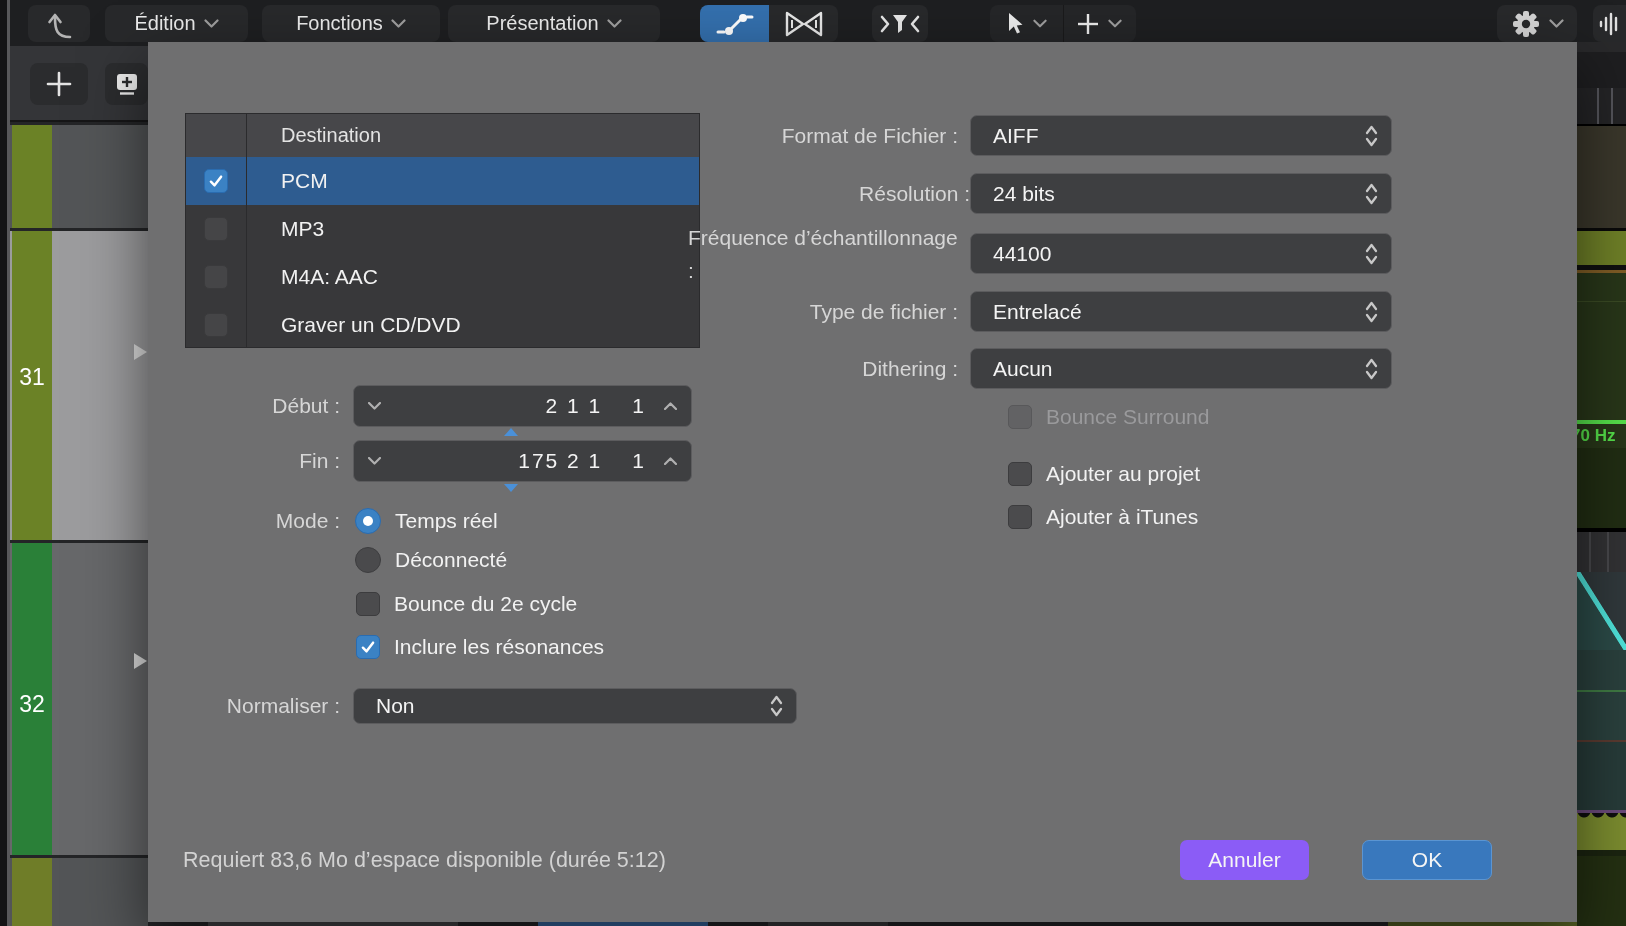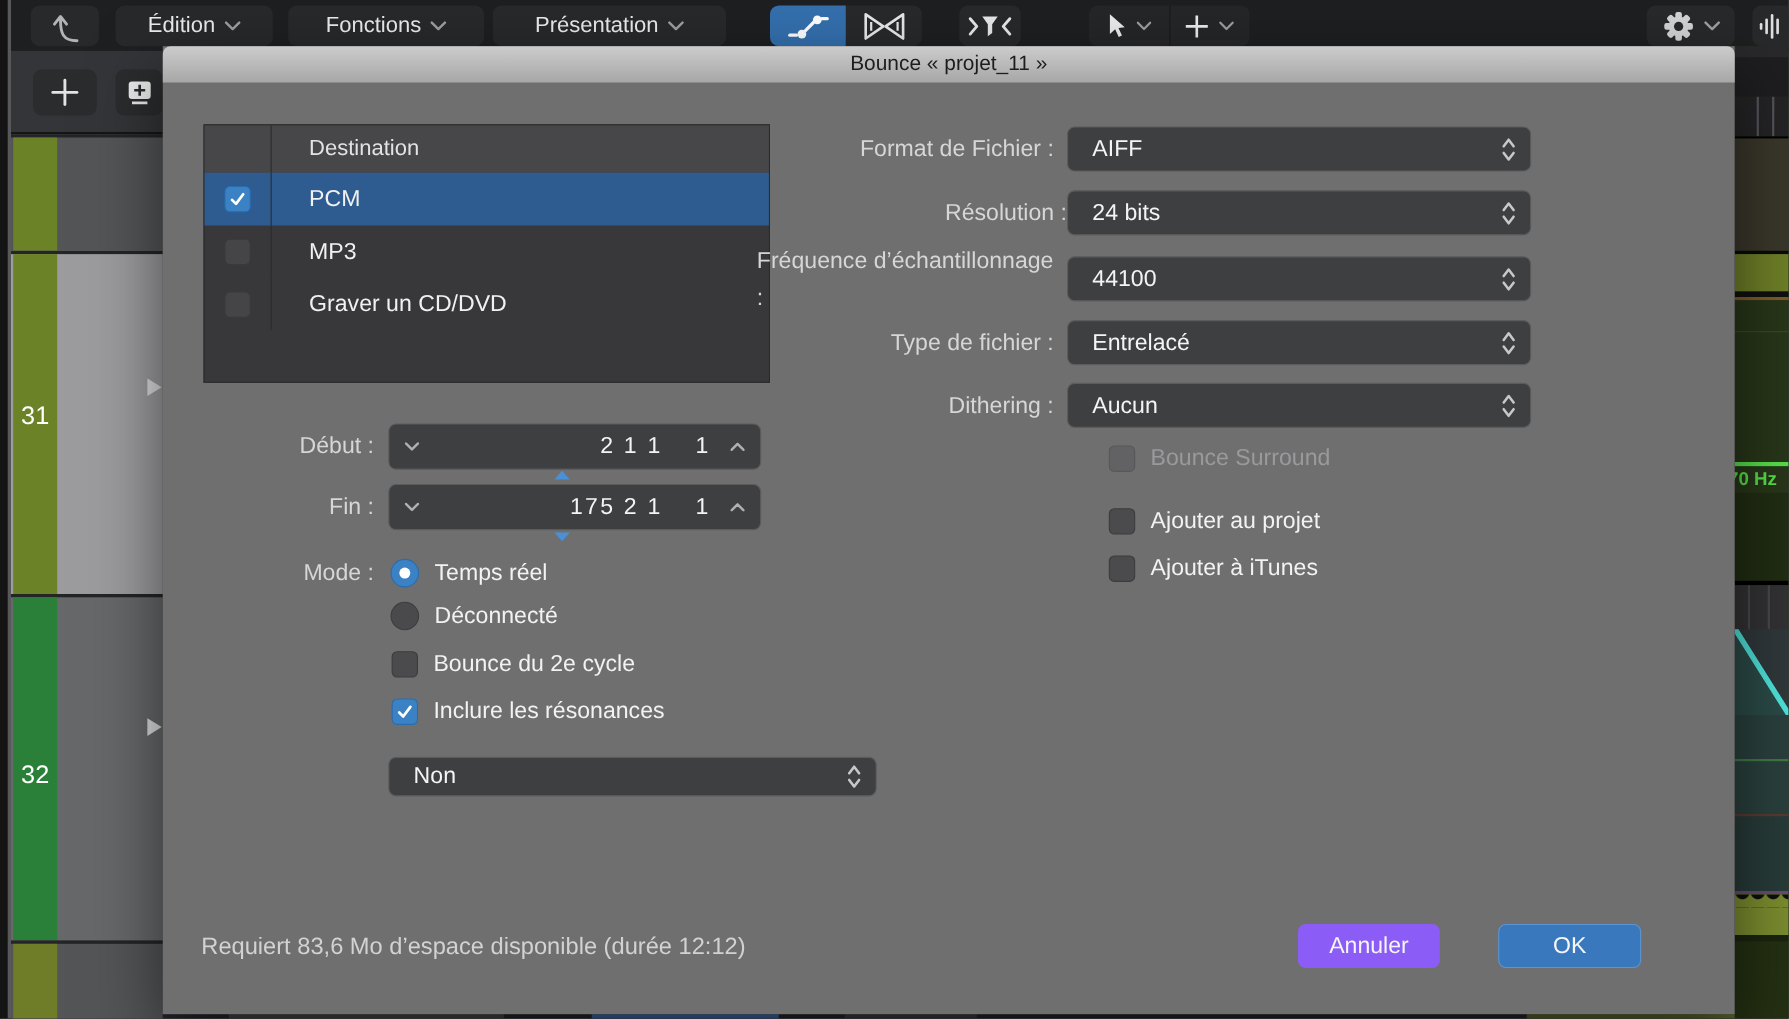--- a/index.html
+++ b/index.html
@@ -260,23 +260,20 @@
   </div>
 
   <div id="bottomsliver" class="abs">
     <div style="left:60px;width:250px;background:#47474a"></div>
     <div style="left:390px;width:170px;background:#3a6ca8"></div>
     <div style="left:620px;width:120px;background:#3d3d40"></div>
     <div style="left:1240px;width:189px;background:#5a6626"></div>
   </div>
 
   <div id="dialog" class="abs">
-    <div id="dlg-title">
-      <span>Bounce « projet_11 »</span>
-    </div>
 
     <div id="dest-table">
       <div class="thead">
         <div class="cbcol"></div>
         <div class="tlabel">Destination</div>
       </div>
       <div class="trowd rowsel">
         <div class="cbcol">
             <div class="cb checked">
           <svg width="16" height="16" viewBox="0 0 22 22">
@@ -285,20 +282,26 @@
         </div>
           </div>
         <div class="tlabel">PCM</div>
       </div>
       <div class="trowd">
         <div class="cbcol">
             <div class="cb" style="background:#454547;border-color:#3a3a3c"></div>
           </div>
         <div class="tlabel">MP3</div>
       </div>
+      <div class="trowd">
+        <div class="cbcol">
+            <div class="cb" style="background:#454547;border-color:#3a3a3c"></div>
+          </div>
+        <div class="tlabel">M4A: AAC</div>
+      </div>
       <div class="trowd" style="height:47px">
         <div class="cbcol">
             <div class="cb" style="background:#454547;border-color:#3a3a3c"></div>
           </div>
         <div class="tlabel">Graver un CD/DVD</div>
       </div>
     </div>
 
     <div class="dlabel" style="left:60px;top:343px;width:132px;height:42px">Début :</div>
     <div class="field stepper" style="left:205px;top:343px;width:339px;height:42px">
@@ -341,20 +344,21 @@
     </div>
     <div class="ctlrow" style="left:208px;top:593px">
       <div class="cb checked">
         <svg width="16" height="16" viewBox="0 0 22 22">
             <polyline points="4,12 9,17 18,5" fill="none" stroke="#fff" stroke-width="3.4" stroke-linecap="round" stroke-linejoin="round"></polyline>
           </svg>
       </div>
       <span>Inclure les résonances</span>
     </div>
 
+    <div class="dlabel" style="left:20px;top:646px;width:172px;height:36px">Normaliser :</div>
     <div class="field dd" style="left:205px;top:646px;width:444px;height:36px">
       <span>Non</span>
       <svg class="ddchev" width="15" height="24" viewBox="0 0 15 24">
         <polyline points="3,9 7.5,3 12,9" fill="none" stroke="#c8c8c8" stroke-width="2.3" stroke-linecap="round" stroke-linejoin="round"></polyline>
         <polyline points="3,15 7.5,21 12,15" fill="none" stroke="#c8c8c8" stroke-width="2.3" stroke-linecap="round" stroke-linejoin="round"></polyline>
       </svg>
     </div>
 
     <div class="dlabel" style="left:540px;top:73px;width:270px;height:41px">Format de Fichier :</div>
     <div class="field dd" style="left:822px;top:73px;width:422px;height:41px">
@@ -407,18 +411,18 @@
     </div>
     <div class="ctlrow" style="left:860px;top:420px">
       <div class="cb"></div>
       <span>Ajouter au projet</span>
     </div>
     <div class="ctlrow" style="left:860px;top:463px">
       <div class="cb"></div>
       <span>Ajouter à iTunes</span>
     </div>
 
-    <div id="status">Requiert 83,6 Mo d’espace disponible (durée 12:12)</div>
+    <div id="status">Requiert 83,6 Mo d’espace disponible (durée 5:12)</div>
     <div class="btn" id="btn-cancel">Annuler</div>
     <div class="btn" id="btn-ok">OK</div>
   </div>
 
 </div>
 
 </body></html>

